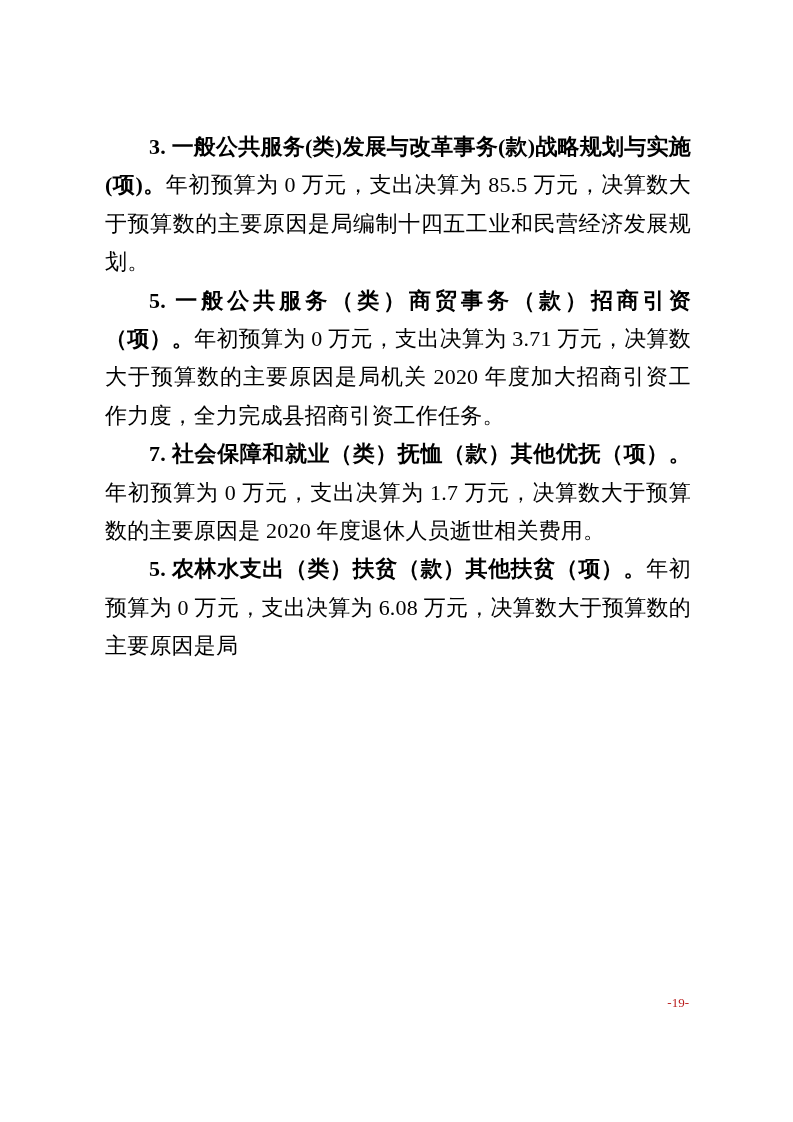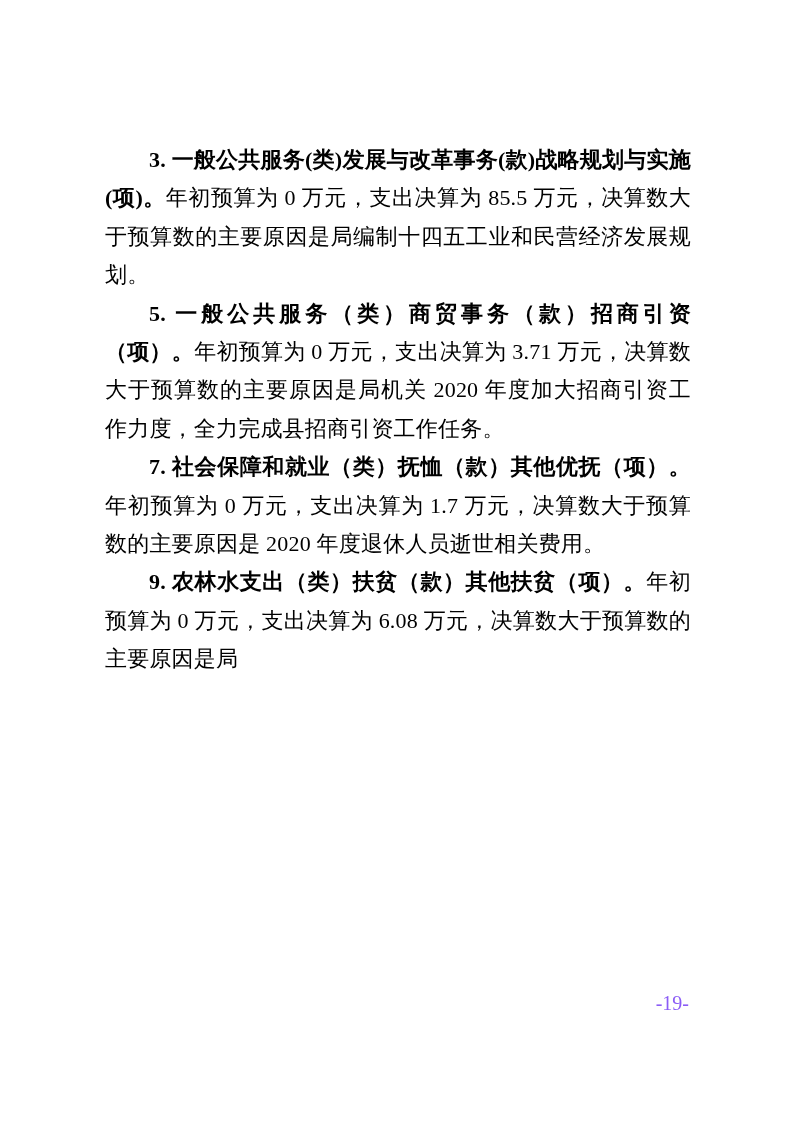--- a/index.html
+++ b/index.html
@@ -12,21 +12,21 @@
     width: 793px;
     height: 1122px;
     background: #ffffff;
     color: #000000;
     font-family: "Liberation Serif", "DejaVu Serif", serif;
     overflow: hidden;
   }
   .content {
     position: absolute;
     left: 105px;
-    top: 141px;
+    top: 128px;
     width: 586px;
   }
   .para {
     margin: 0;
     padding: 0;
     font-size: 22px;
     line-height: 38.4px;
     text-align: justify;
     text-justify: inter-ideograph;
     text-indent: 44px;
@@ -36,40 +36,40 @@
   .para .heading {
     font-weight: 700;
   }
   .para .body-text {
     font-weight: 400;
   }
   .page-number {
     position: absolute;
     top: 993px;
     right: 104px;
-    font-size: 20px;
+    font-size: 13px;
     line-height: 20px;
     font-weight: 400;
-    color: #8b5cf6;
+    color: #b91c1c;
     font-family: "Liberation Serif", "DejaVu Serif", serif;
   }
 </style>
 </head>
 <body>
 
 <div class="page">
   <div class="content">
 
     <p class="para"><span class="heading">3. 一般公共服务(类)发展与改革事务(款)战略规划与实施(项)。</span><span class="body-text">年初预算为 0 万元，支出决算为 85.5 万元，决算数大于预算数的主要原因是局编制十四五工业和民营经济发展规划。</span></p>
 
 
     <p class="para"><span class="heading">5. 一般公共服务（类）商贸事务（款）招商引资（项）。</span><span class="body-text">年初预算为 0 万元，支出决算为 3.71 万元，决算数大于预算数的主要原因是局机关 2020 年度加大招商引资工作力度，全力完成县招商引资工作任务。</span></p>
 
 
     <p class="para"><span class="heading">7. 社会保障和就业（类）抚恤（款）其他优抚（项）。</span><span class="body-text">年初预算为 0 万元，支出决算为 1.7 万元，决算数大于预算数的主要原因是 2020 年度退休人员逝世相关费用。</span></p>
 
 
-    <p class="para"><span class="heading">9. 农林水支出（类）扶贫（款）其他扶贫（项）。</span><span class="body-text">年初预算为 0 万元，支出决算为 6.08 万元，决算数大于预算数的主要原因是局</span></p>
+    <p class="para"><span class="heading">5. 农林水支出（类）扶贫（款）其他扶贫（项）。</span><span class="body-text">年初预算为 0 万元，支出决算为 6.08 万元，决算数大于预算数的主要原因是局</span></p>
 
   </div>
 
   <div class="page-number">-19-</div>
 </div>
 
 </body></html>

